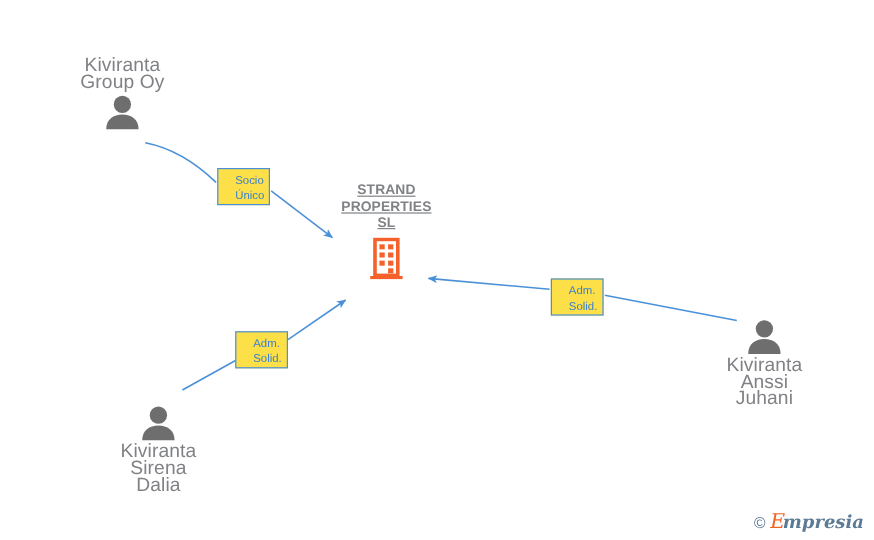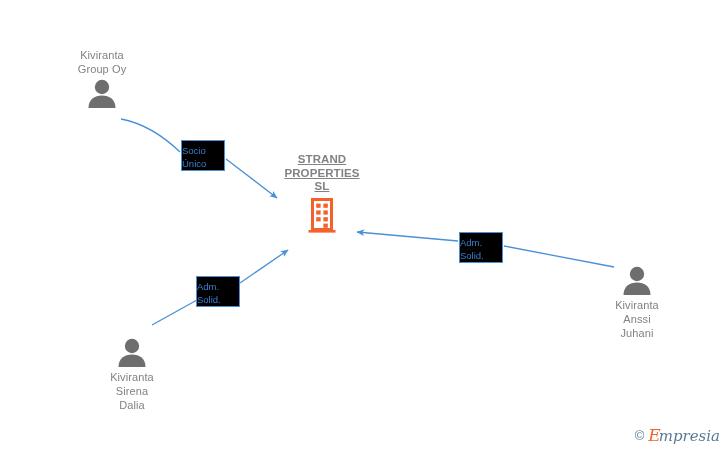--- a/index.html
+++ b/index.html
@@ -26,21 +26,21 @@
   }
 
   
   .node {
     position: absolute;
     width: 140px;
     margin-left: -70px;
     text-align: center;
   }
   .node-label {
-    font-size: 11px;
+    font-size: 16px;
     line-height: 14px;
     color: #808285;
     letter-spacing: 0.1px;
     white-space: pre-line;
   }
   .company .node-label {
     font-weight: bold;
     color: #808285;
     font-size: 11.5px;
     line-height: 13.5px;
@@ -50,27 +50,27 @@
     display: block;
     margin: 0 auto;
   }
   .person .node-icon { margin-top: 2px; }
   .company .node-icon { margin-top: 4px; }
 
   
   .chip {
     position: absolute;
     box-sizing: border-box;
-    background: #000000;
+    background: #fde047;
     border: 1px solid #4a90d9;
     border-radius: 0;
     color: #3a7fd0;
     font-size: 9.5px;
     line-height: 13px;
-    padding: 3px 5px 3px 0;
+    padding: 3px 5px 3px 14px;
     white-space: pre-line;
     text-align: left;
   }
 
   
   #watermark {
     position: absolute;
     right: 8px;
     bottom: 6px;
     display: flex;
@@ -90,20 +90,21 @@
     color: #f26422;
     line-height: 1;
     margin-right: -2px;
   }
   #watermark .wm-rest {
     font-family: "DejaVu Serif", serif;
     font-style: italic;
     font-size: 15px;
     color: #5b7a95;
     line-height: 1;
+    font-weight: bold;
   }
 </style>
 </head>
 <body>
 
 <div id="canvas">
 
   <svg id="edges" viewBox="0 0 728 450" xmlns="http://www.w3.org/2000/svg">
     <defs>
       <marker id="arrowhead" markerWidth="7" markerHeight="7" refX="5.6" refY="3" orient="auto" markerUnits="strokeWidth">

